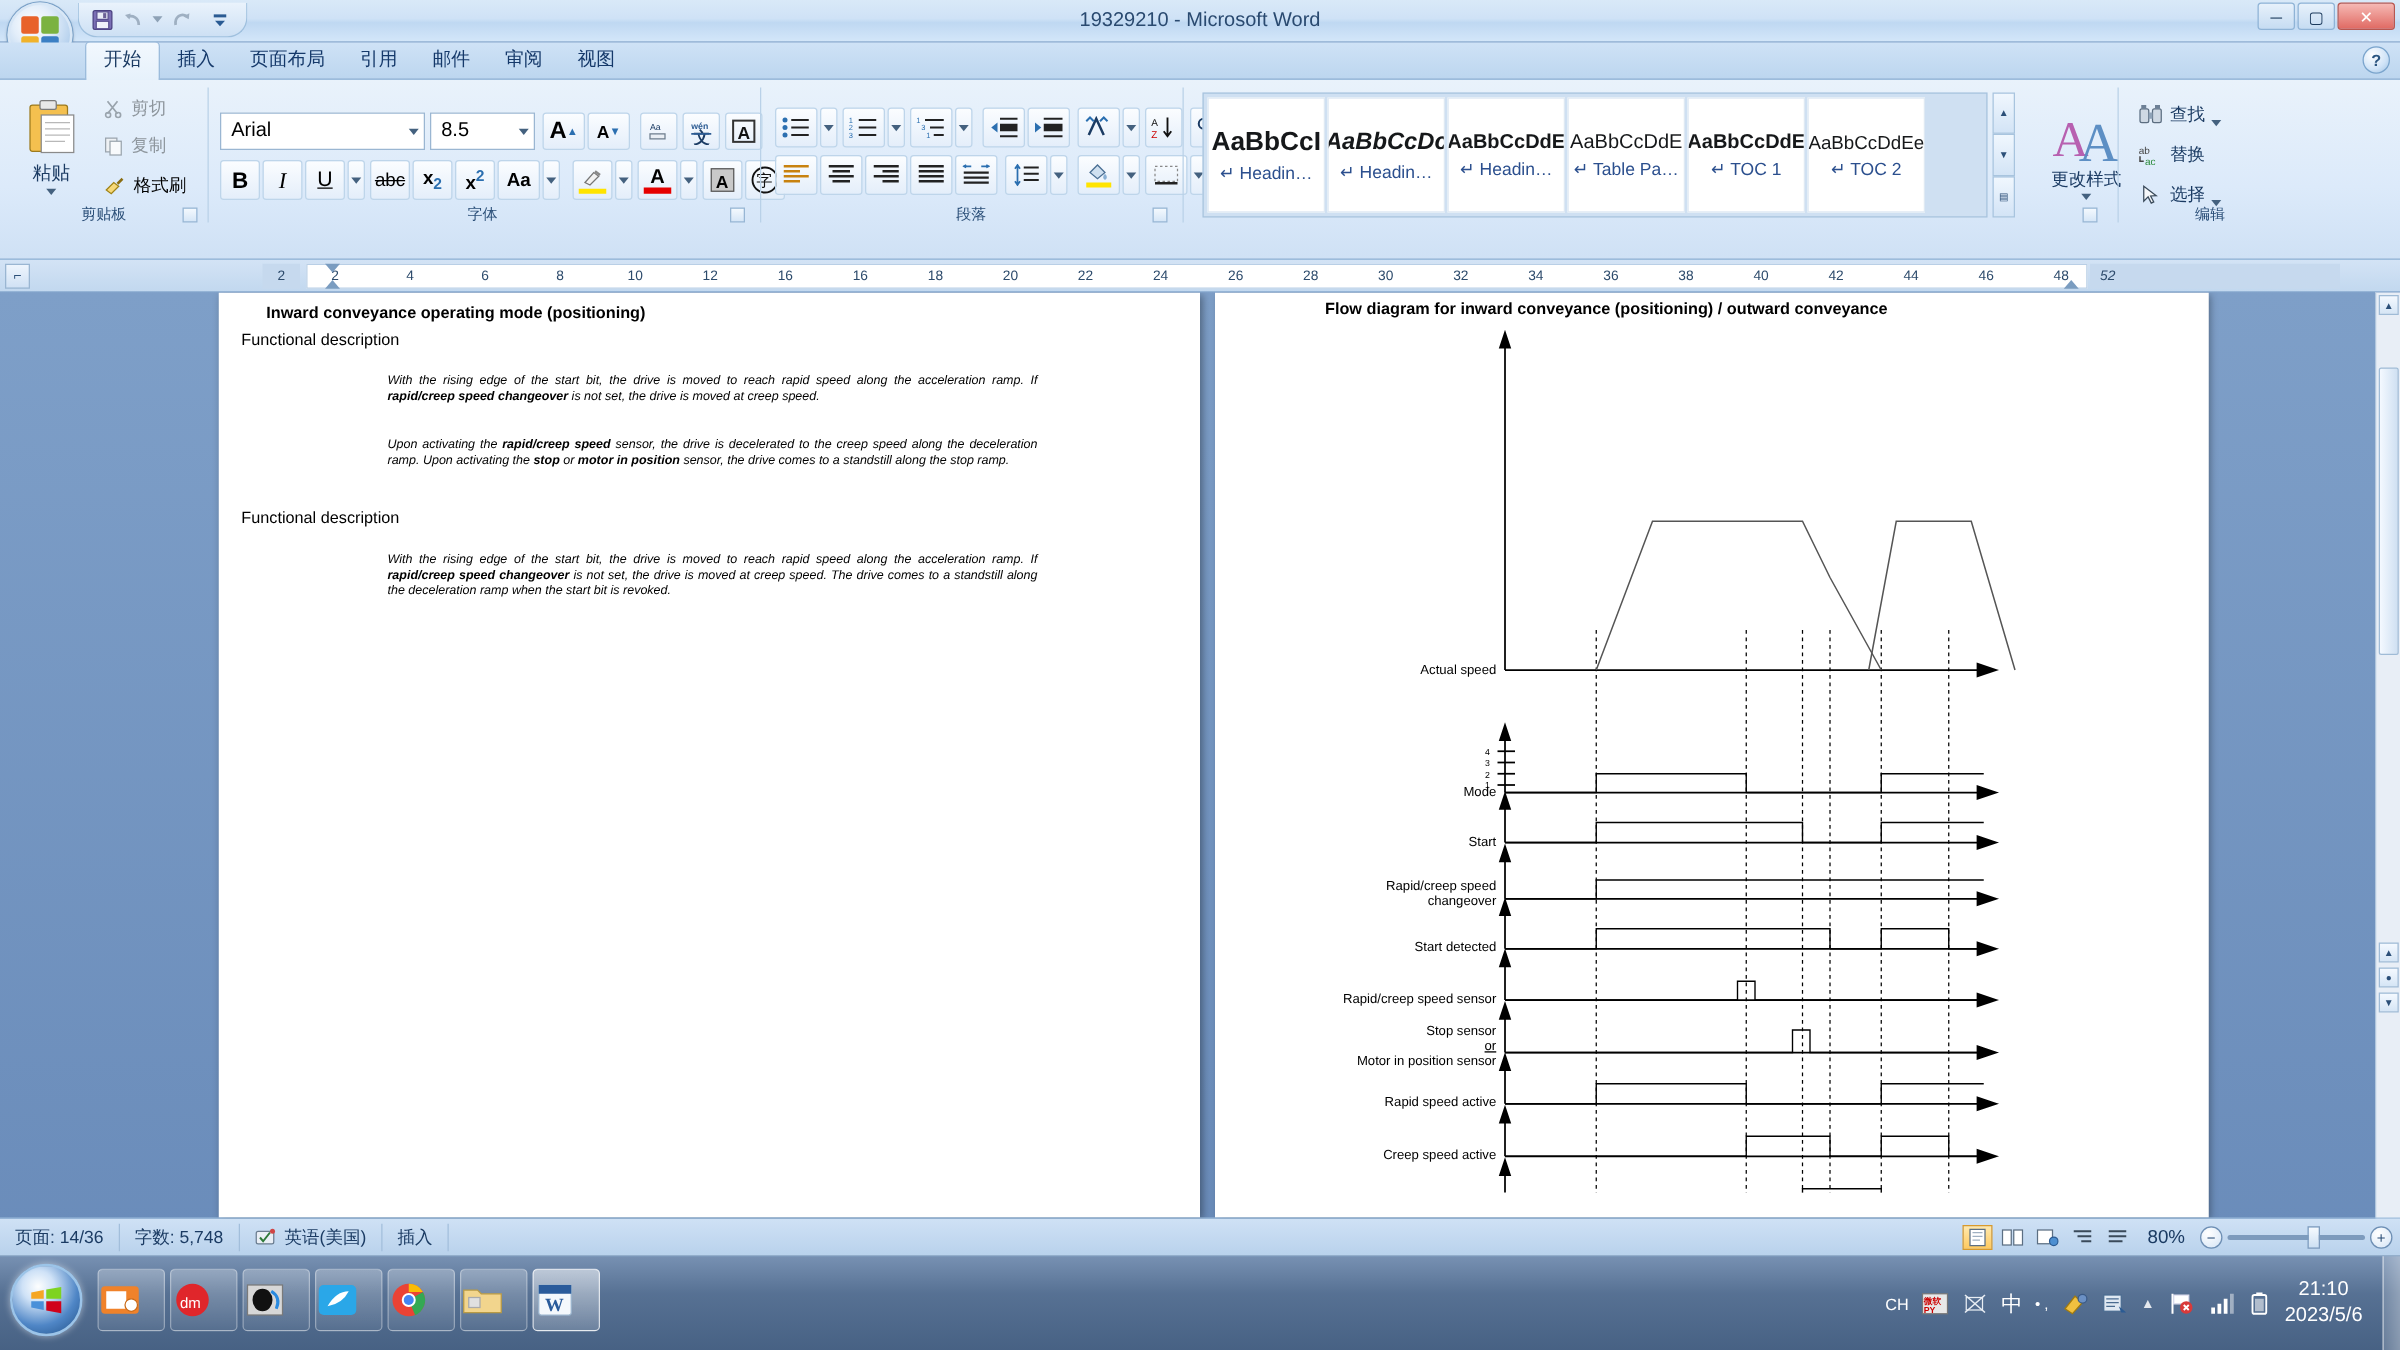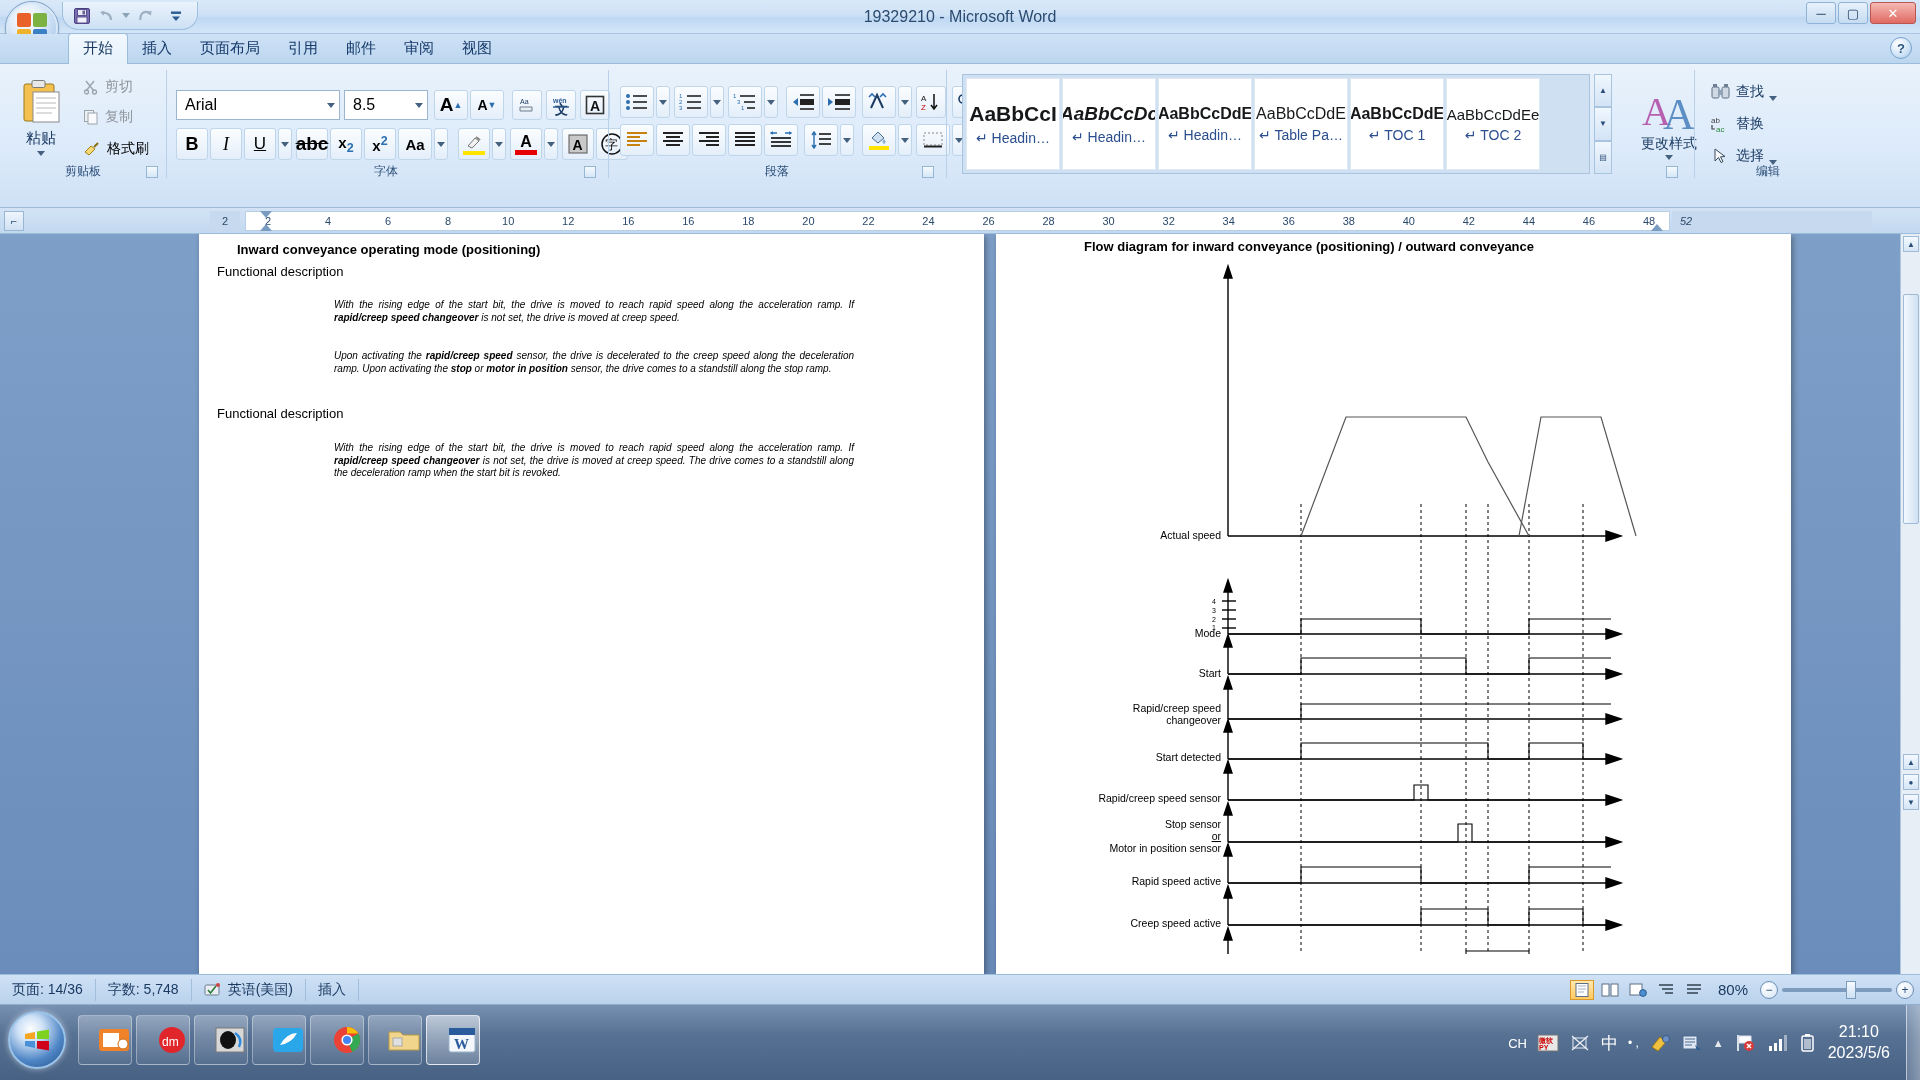--- a/index.html
+++ b/index.html
@@ -170,21 +170,21 @@
   .ruler-post { position:absolute; left:1672px; top:3px; width:200px; height:20px;
     background:#c6d9ee; font-size:11px; color:#2c4a6b; line-height:20px; padding-left:8px;font-style:italic;}
 
   
   .docarea {
     position:absolute; top:234px; left:0; width:1920px; height:770px;
     background: linear-gradient(to bottom,#7e9fc8,#6a8cba);
     overflow:hidden;
   }
   .page {
-    position:absolute; background:#fff; box-shadow: 2px 2px 6px rgba(0,0,0,.35); margin-left: 24px;
+    position:absolute; background:#fff; box-shadow: 2px 2px 6px rgba(0,0,0,.35);
   }
   .page-left { left: 175px; top: 0; width: 785px; height: 740px; }
   .page-right { left: 972px; top: 0; width: 795px; height: 740px; }
 
   .v-scroll {
     position:absolute; right:0; top:234px; width:20px; height:770px;
     background:#e8eef6; border-left:1px solid #b0c6dd;
   }
   .v-thumb { position:absolute; left:2px; top:60px; width:16px; height:230px;
     background:linear-gradient(to right,#f4f9ff,#cfe0f2); border:1px solid #9fbbd6; border-radius:2px; cursor:pointer;}
@@ -224,21 +224,21 @@
     background: linear-gradient(to bottom, rgba(120,145,178,.95), rgba(86,112,146,.97) 40%, rgba(70,96,130,.97));
     border-top:1px solid #93aecb;
   }
   .startbtn { position:absolute; left:8px; top:6px; width:58px; height:58px; border-radius:50%;
     background: radial-gradient(circle at 38% 30%, #fdfefe 0%, #cfe2f7 25%, #4f86c6 62%, #1f4e85 100%);
     border:2px solid #9cc4e8; box-shadow:0 0 6px rgba(255,255,255,.5); cursor:pointer;
     display:flex;align-items:center;justify-content:center; }
   .tb-item { position:absolute; top:10px; width:54px; height:50px;
     border:1px solid rgba(255,255,255,.35); border-radius:4px;
     background: linear-gradient(to bottom, rgba(255,255,255,.28), rgba(255,255,255,.06));
-    display:flex;align-items:center;justify-content:flex-end; cursor:pointer; }
+    display:flex;align-items:center;justify-content:flex-start; cursor:pointer; }
   .tb-item.active { background: linear-gradient(to bottom, rgba(255,255,255,.55), rgba(255,255,255,.18));
     border-color: rgba(255,255,255,.7); }
   .tray { position:absolute; right:30px; top:0; height:76px; display:flex; align-items:center; gap:10px; color:#eef4fb; }
   .tray-txt { font-size:14px; color:#ffffff; }
   .clock { color:#fff; font-size:16px; line-height:1.3; text-align:center; cursor:pointer; }
   .showdesk { position:absolute; right:0; top:0; width:14px; height:76px;
     background:linear-gradient(to right, rgba(255,255,255,.18), rgba(255,255,255,.35)); border-left:1px solid rgba(255,255,255,.45); cursor:pointer;}
 </style>
 </head>
 <body>
@@ -395,21 +395,21 @@
       <div class="iconbtn" style="left:42px;top:62px;width:32px;height:32px">
           <i style="font-size:18px;font-family:'Liberation Serif',serif">I</i>
         </div>
       <div class="iconbtn" style="left:76px;top:62px;width:32px;height:32px">
           <span style="font-size:17px;text-decoration:underline">U</span>
         </div>
       <div class="iconbtn" style="left:110px;top:62px;width:14px;height:32px">
           <span class="combo-arrow"></span>
         </div>
       <div class="iconbtn" style="left:128px;top:62px;width:32px;height:32px">
-          <span style="font-size:19px;text-decoration:line-through;font-weight:bold">abc</span>
+          <span style="font-size:15px;text-decoration:line-through;font-weight:normal">abc</span>
         </div>
       <div class="iconbtn" style="left:162px;top:62px;width:32px;height:32px">
           <span style="font-size:15px;font-weight:bold">x<sub style="color:#2b6fb0">2</sub></span>
         </div>
       <div class="iconbtn" style="left:196px;top:62px;width:32px;height:32px">
           <span style="font-size:15px;font-weight:bold">x<sup style="color:#2b6fb0">2</sup></span>
         </div>
       <div class="iconbtn" style="left:230px;top:62px;width:34px;height:32px">
           <span style="font-size:15px;font-weight:bold">Aa</span>
         </div>

